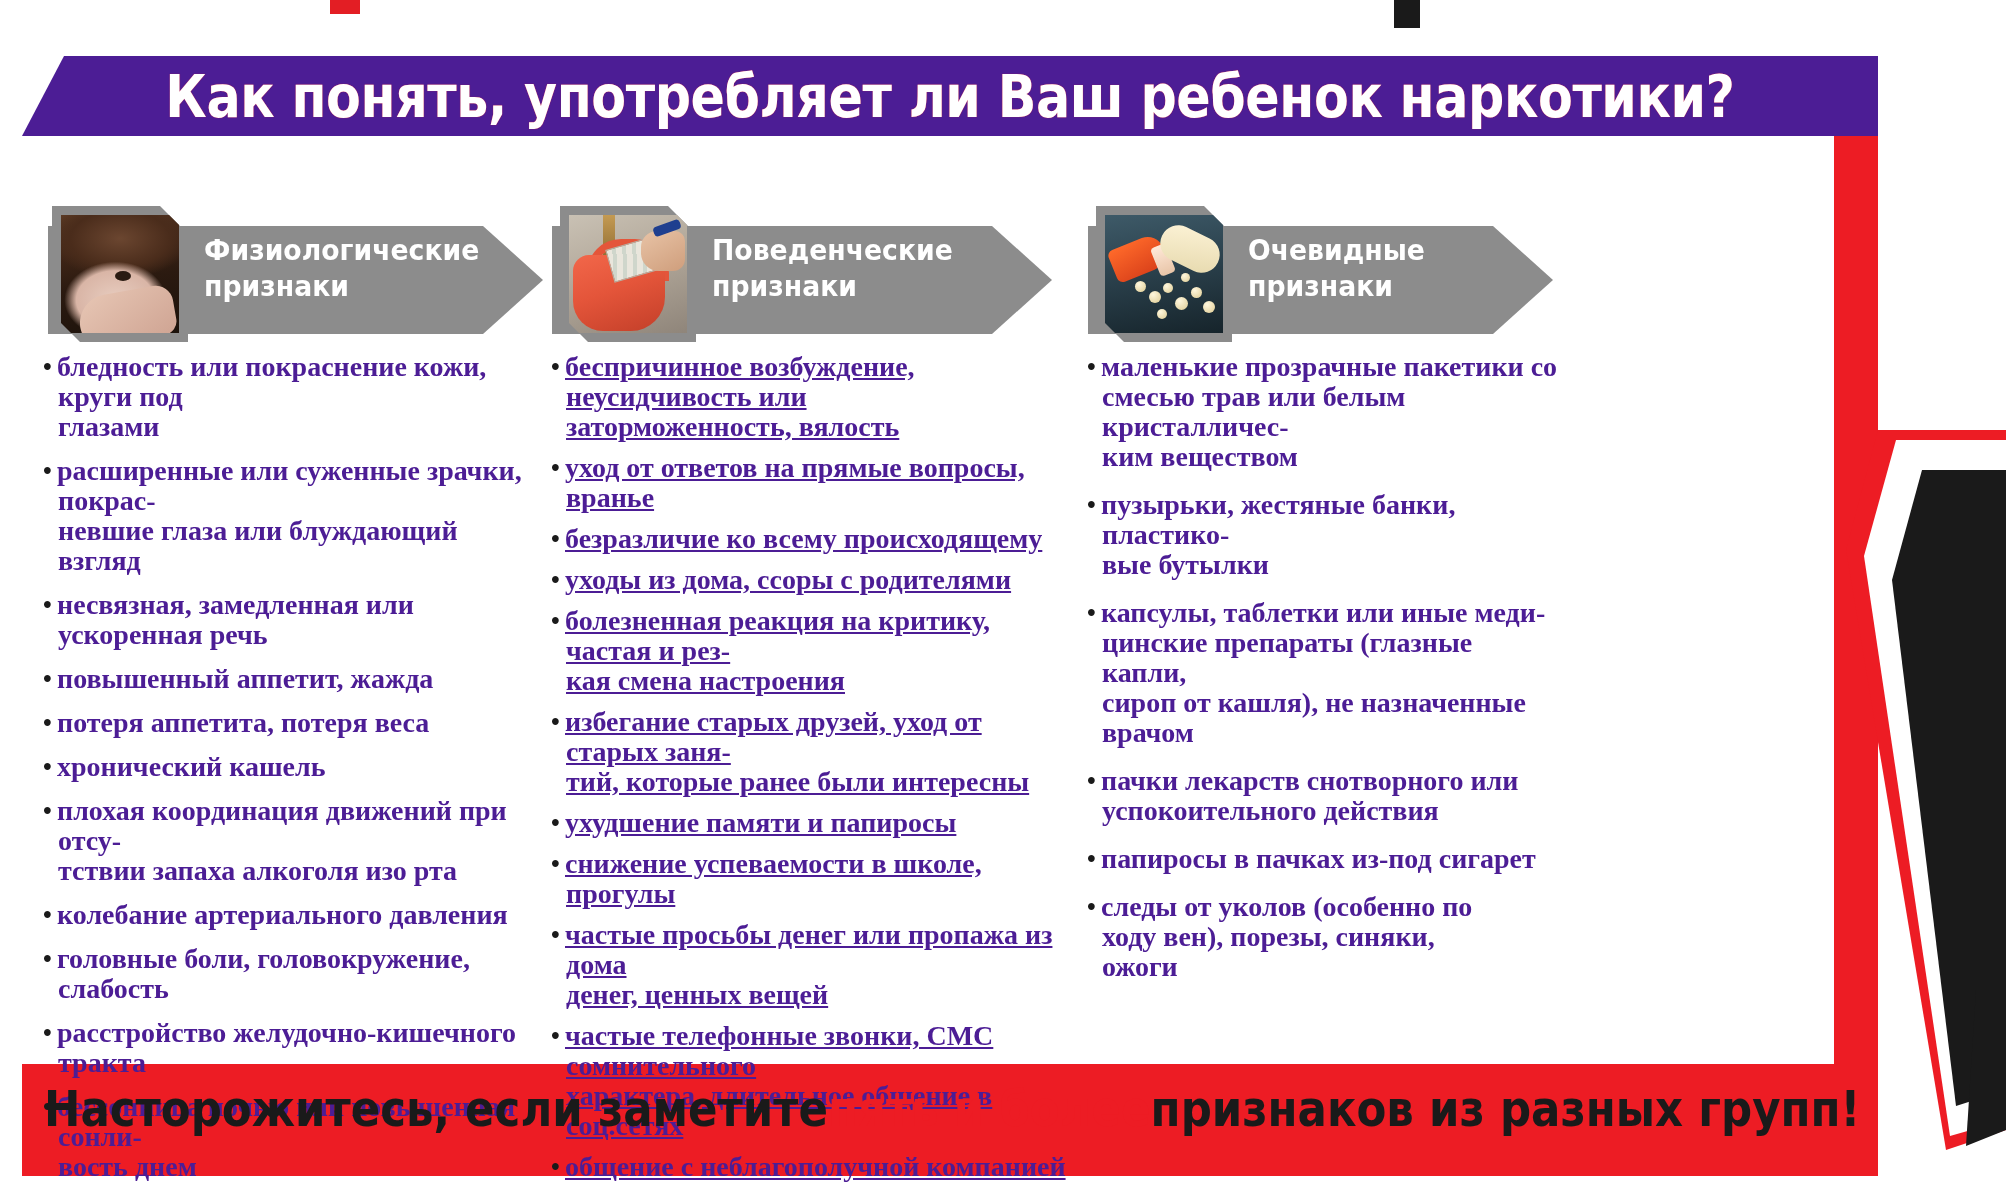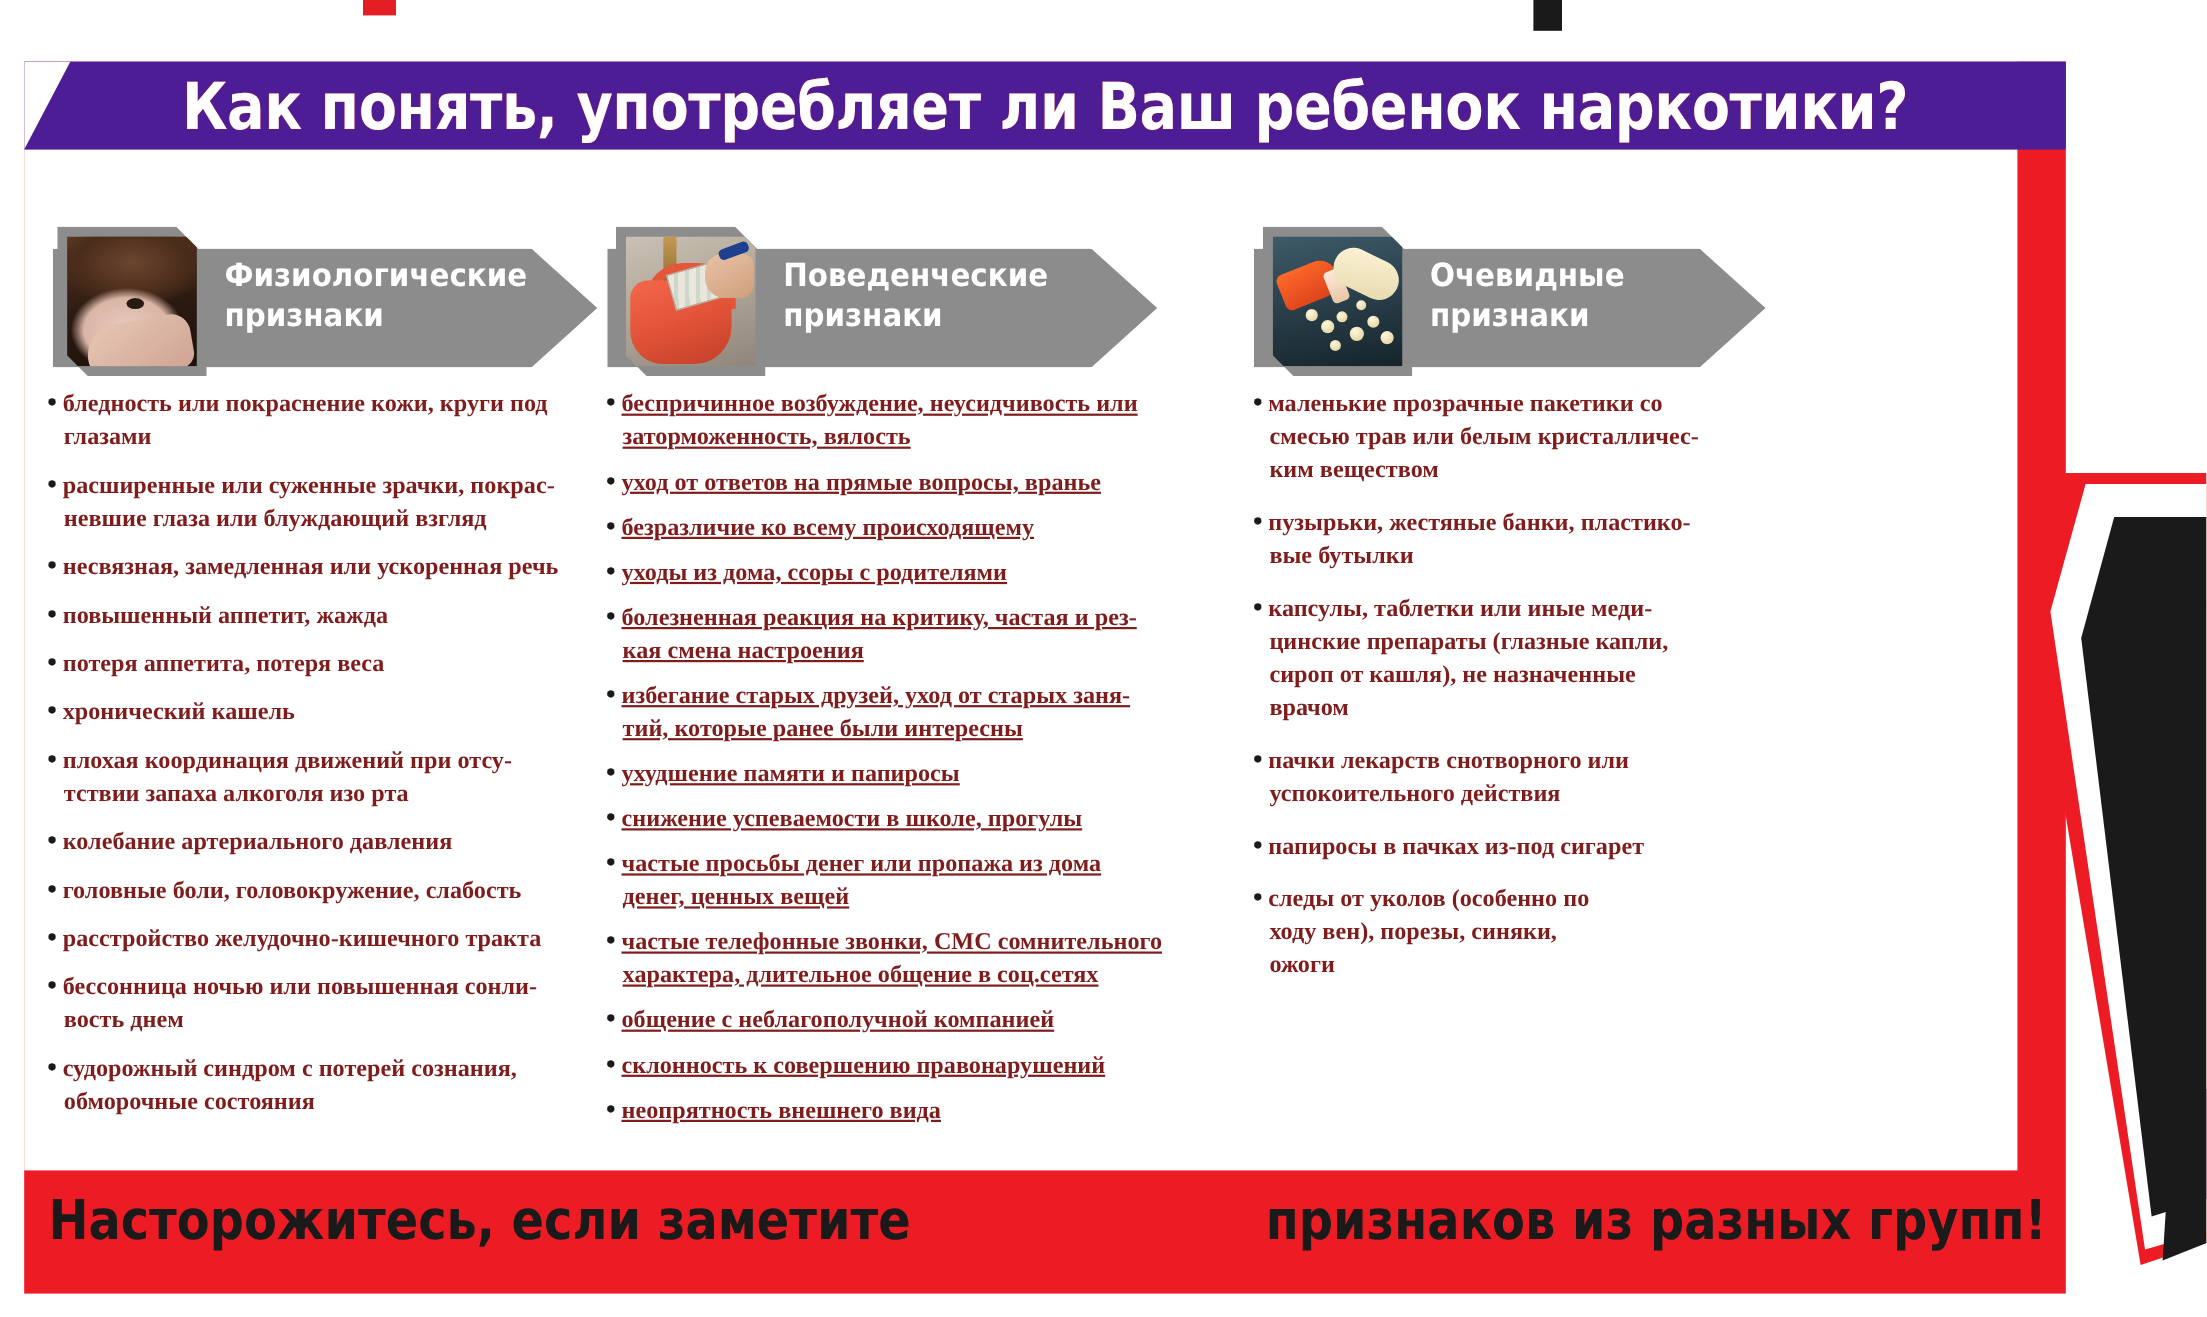--- a/index.html
+++ b/index.html
@@ -53,21 +53,21 @@
   }
 
   
   #columns{
     position:absolute;left:44px;top:200px;
     width:1800px;height:870px;
   }
   .col{position:absolute;top:0;}
   #col-0{left:0px;width:505px;}
   #col-1{left:508px;width:530px;}
-  #col-2{left:1096px;width:480px;}
+  #col-2{left:1044px;width:480px;}
 
   
   .hdr{position:relative;height:140px;}
   .hdr-band{
     position:absolute;top:26px;height:108px;
     background:#8c8c8c;
   }
   #col-0 .hdr-band{left:4px;width:495px;
     clip-path:polygon(0 0, 435px 0, 495px 54px, 435px 108px, 0 108px);}
   #col-1 .hdr-band{left:0px;width:500px;
@@ -100,23 +100,23 @@
   }
 
   
   .list{position:absolute;top:152px;left:0;}
   .li{
     position:relative;
     padding-left:14px;
     margin-bottom:14px;
     font-family:"Liberation Serif",serif;
     font-weight:bold;
-    font-size:22px;
+    font-size:28px;
     line-height:30px;
-    color:#7f1d1d;
+    color:#4c1d95;
     white-space:pre-line;
     text-indent:-1px;
   }
   .li::before{
     content:"\2022";
     position:absolute;left:0;top:0;
     font-size:25px;line-height:30px;color:#1a1a1a;
   }
   #col-0 .list{width:500px;}
   #col-1 .list{width:525px;}

